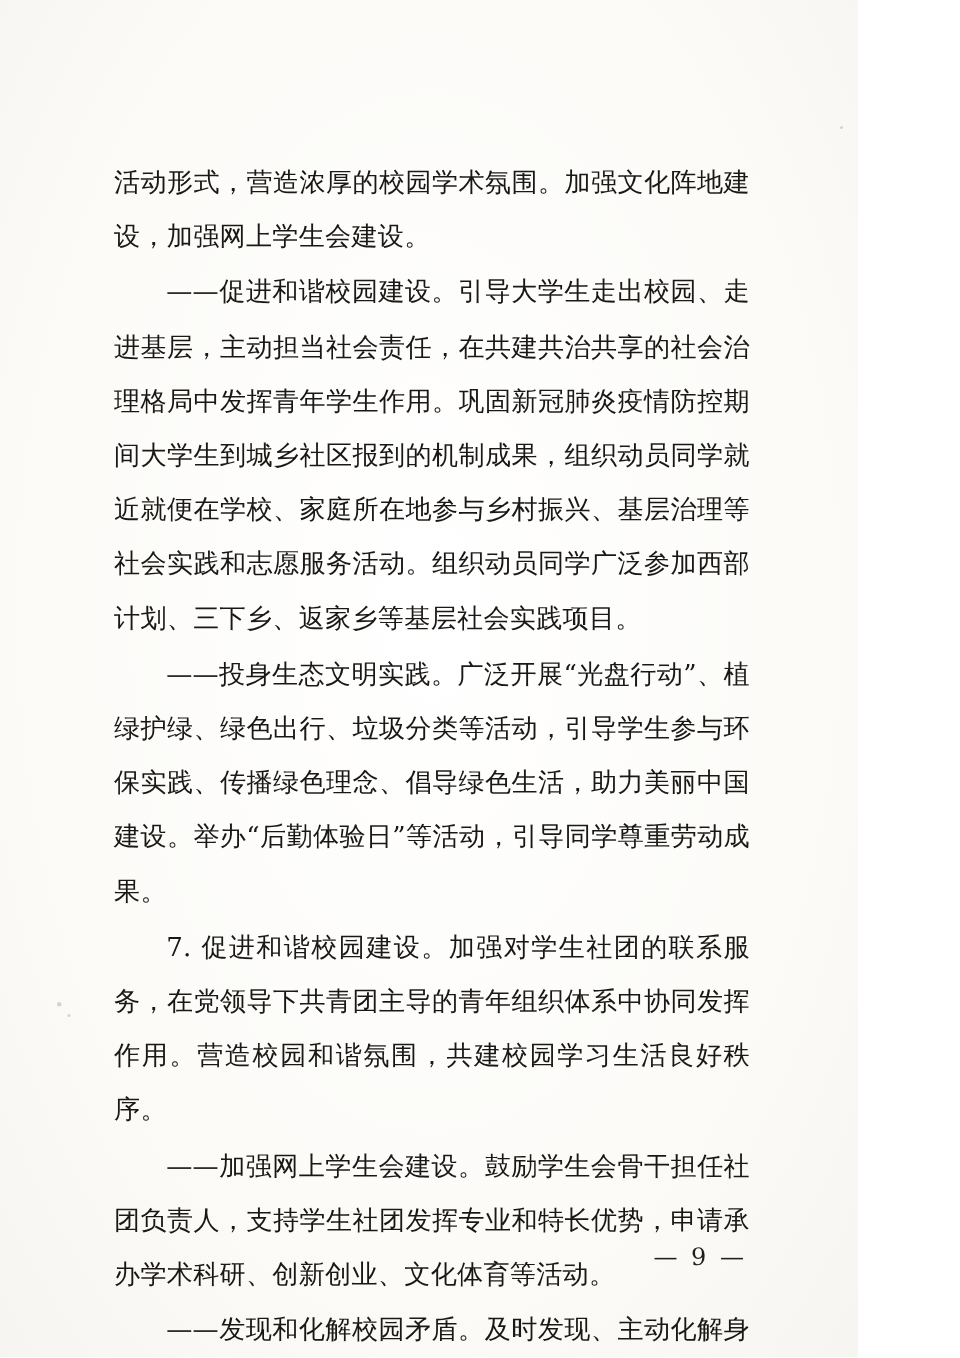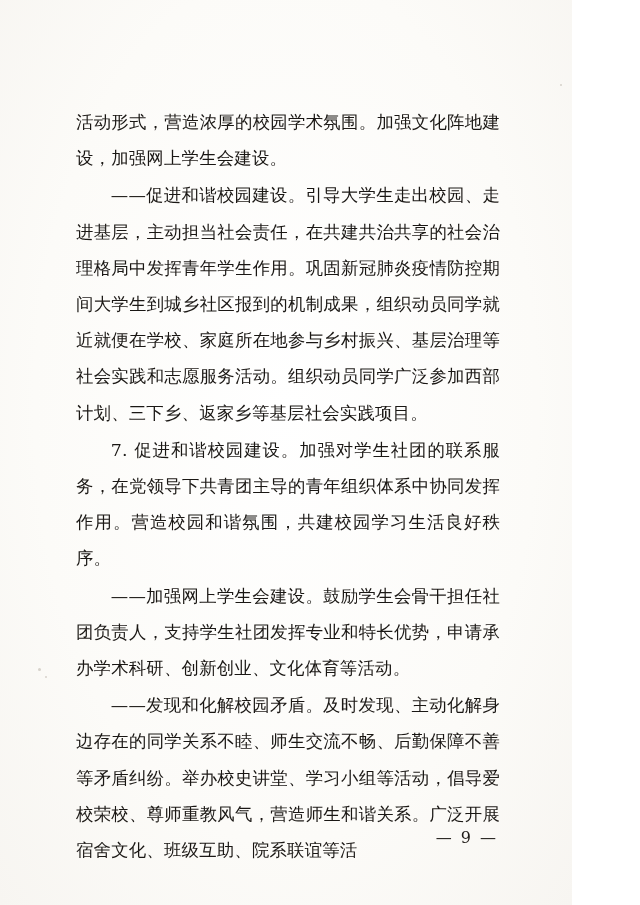--- a/index.html
+++ b/index.html
@@ -65,20 +65,21 @@
     font-family: "DejaVu Serif", "Liberation Serif", serif;
   }
 </style>
 </head>
 <body>
 
 <div class="page">
   <div class="content">
     <p>活动形式，营造浓厚的校园学术氛围。加强文化阵地建设，加强网上学生会建设。</p>
     <p class="indent">——促进和谐校园建设。引导大学生走出校园、走进基层，主动担当社会责任，在共建共治共享的社会治理格局中发挥青年学生作用。巩固新冠肺炎疫情防控期间大学生到城乡社区报到的机制成果，组织动员同学就近就便在学校、家庭所在地参与乡村振兴、基层治理等社会实践和志愿服务活动。组织动员同学广泛参加西部计划、三下乡、返家乡等基层社会实践项目。</p>
+    <p class="indent">——投身生态文明实践。广泛开展“光盘行动”、植绿护绿、绿色出行、垃圾分类等活动，引导学生参与环保实践、传播绿色理念、倡导绿色生活，助力美丽中国建设。举办“后勤体验日”等活动，引导同学尊重劳动成果。</p>
     <p class="indent">7. 促进和谐校园建设。加强对学生社团的联系服务，在党领导下共青团主导的青年组织体系中协同发挥作用。营造校园和谐氛围，共建校园学习生活良好秩序。</p>
     <p class="indent">——加强网上学生会建设。鼓励学生会骨干担任社团负责人，支持学生社团发挥专业和特长优势，申请承办学术科研、创新创业、文化体育等活动。</p>
     <p class="indent">——发现和化解校园矛盾。及时发现、主动化解身边存在的同学关系不睦、师生交流不畅、后勤保障不善等矛盾纠纷。举办校史讲堂、学习小组等活动，倡导爱校荣校、尊师重教风气，营造师生和谐关系。广泛开展宿舍文化、班级互助、院系联谊等活</p>
   </div>
 
   <span class="speck" style="left:38px; top:668px; width:3px; height:3px;"></span>
   <span class="speck" style="left:45px; top:676px; width:2px; height:2px;"></span>
   <span class="speck" style="left:560px; top:84px; width:2px; height:2px;"></span>
 
   <div class="page-number">— 9 —</div>

